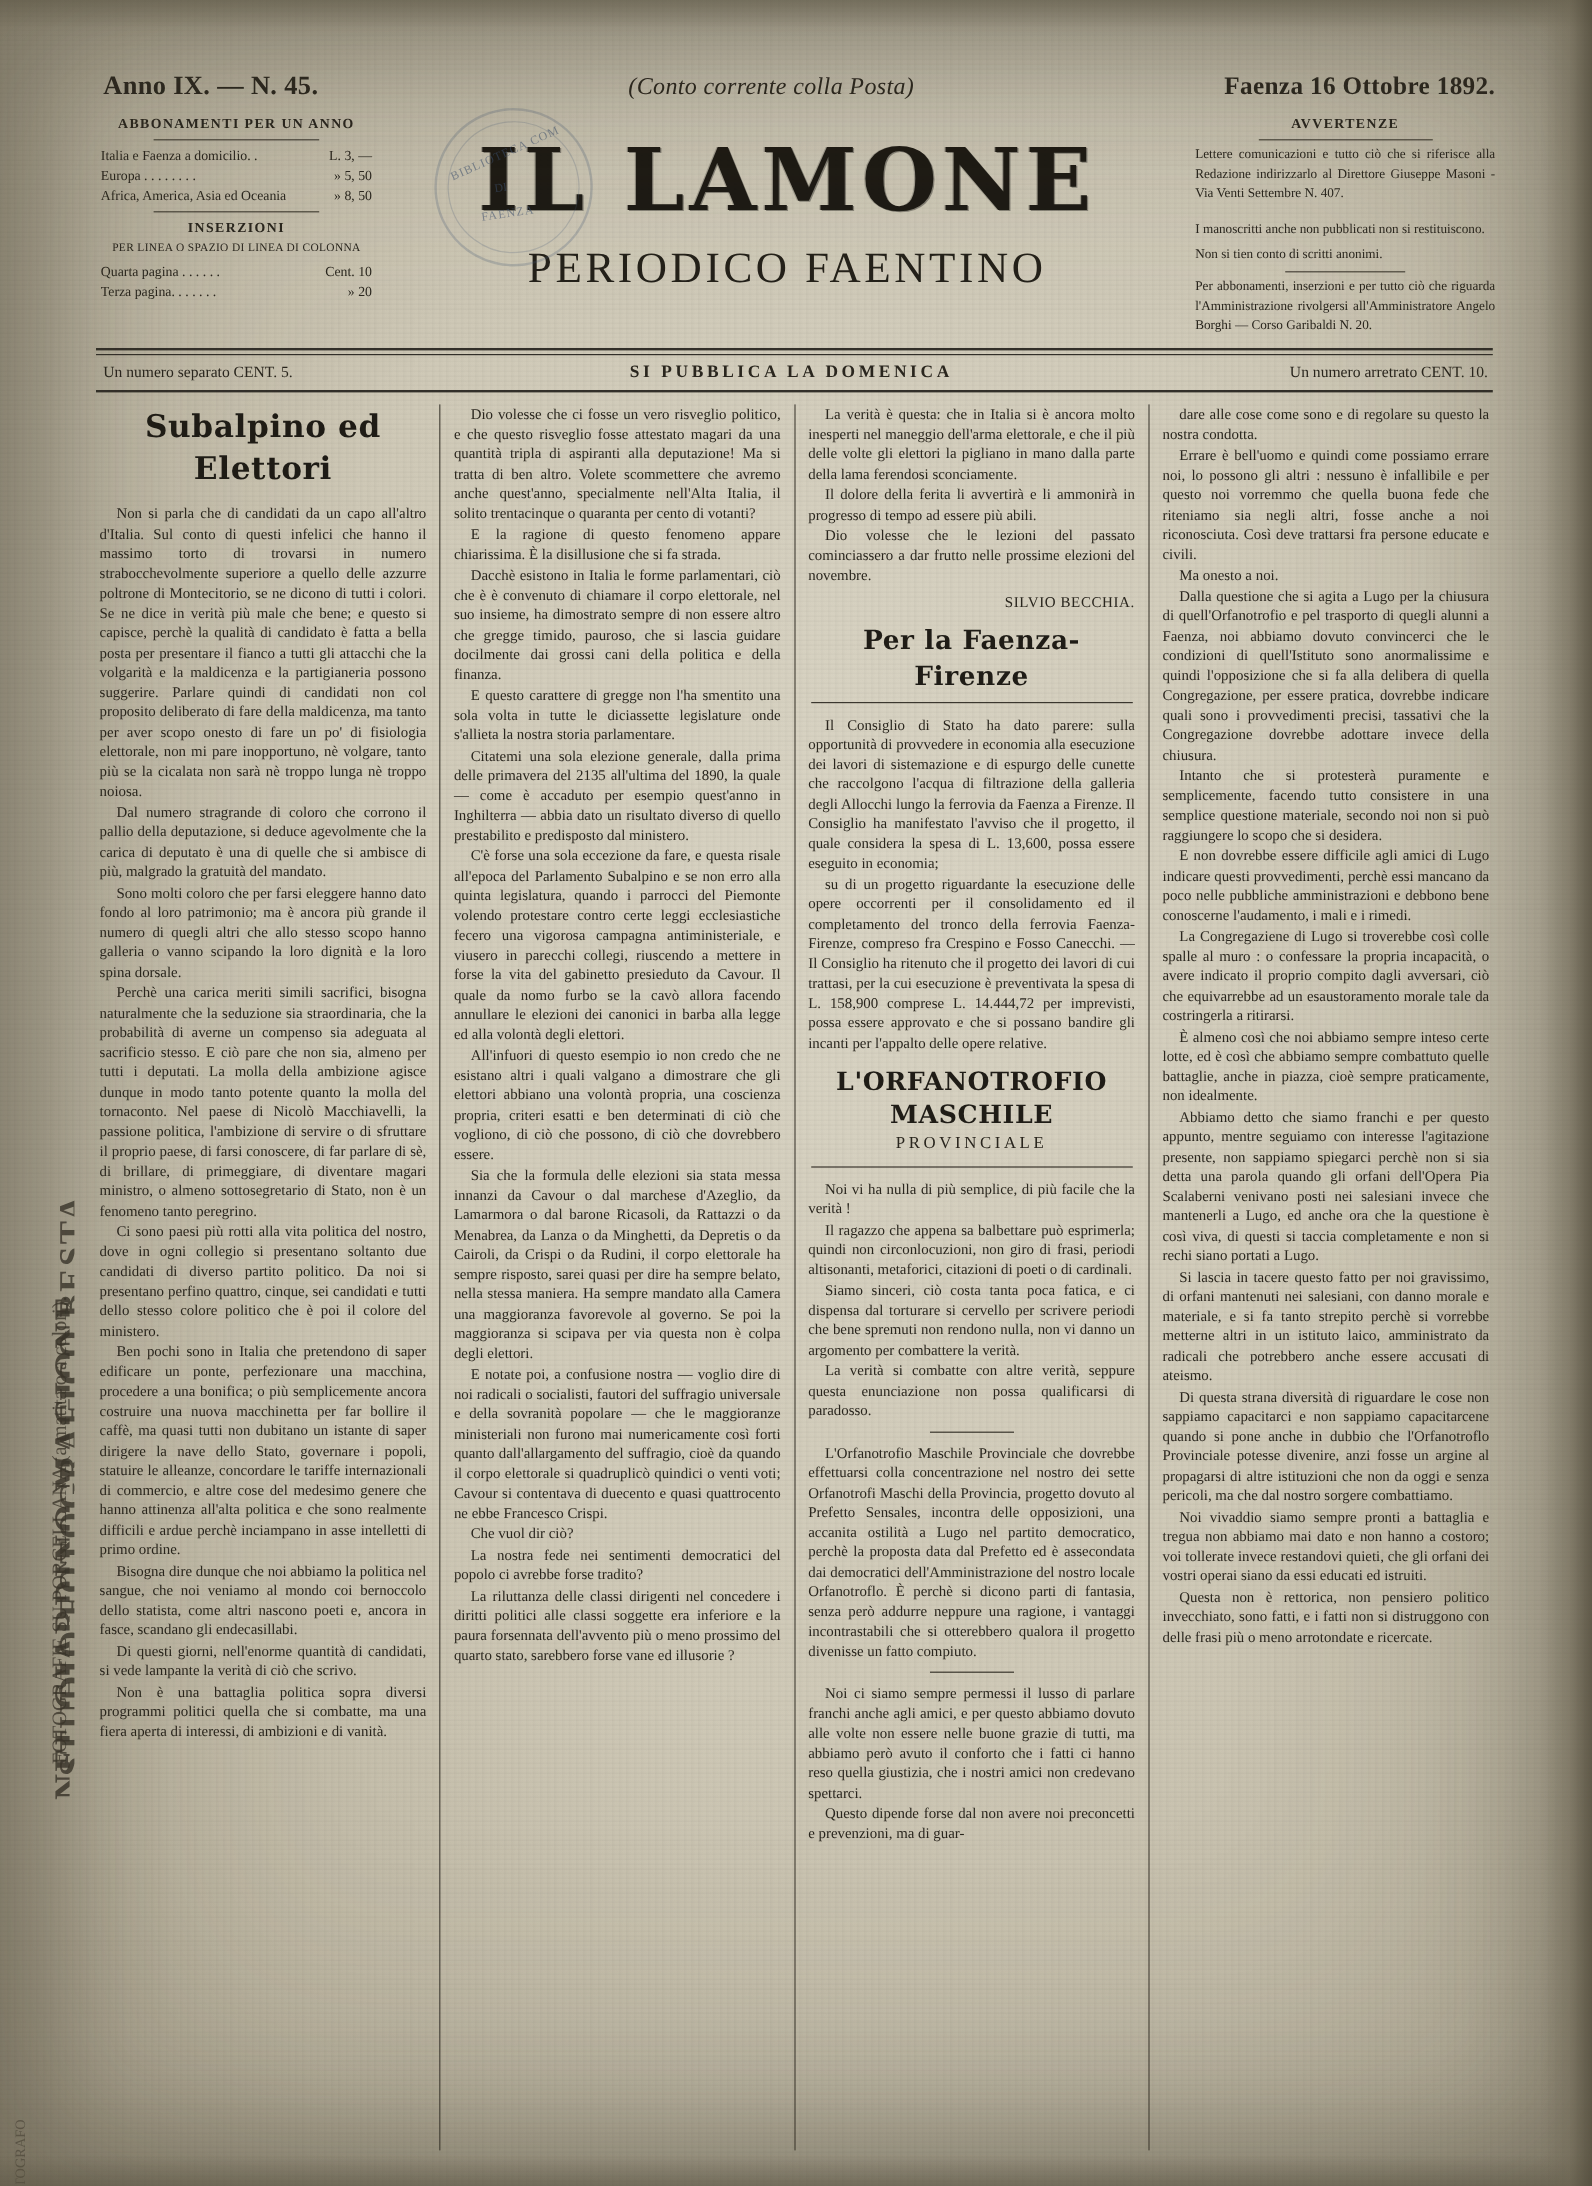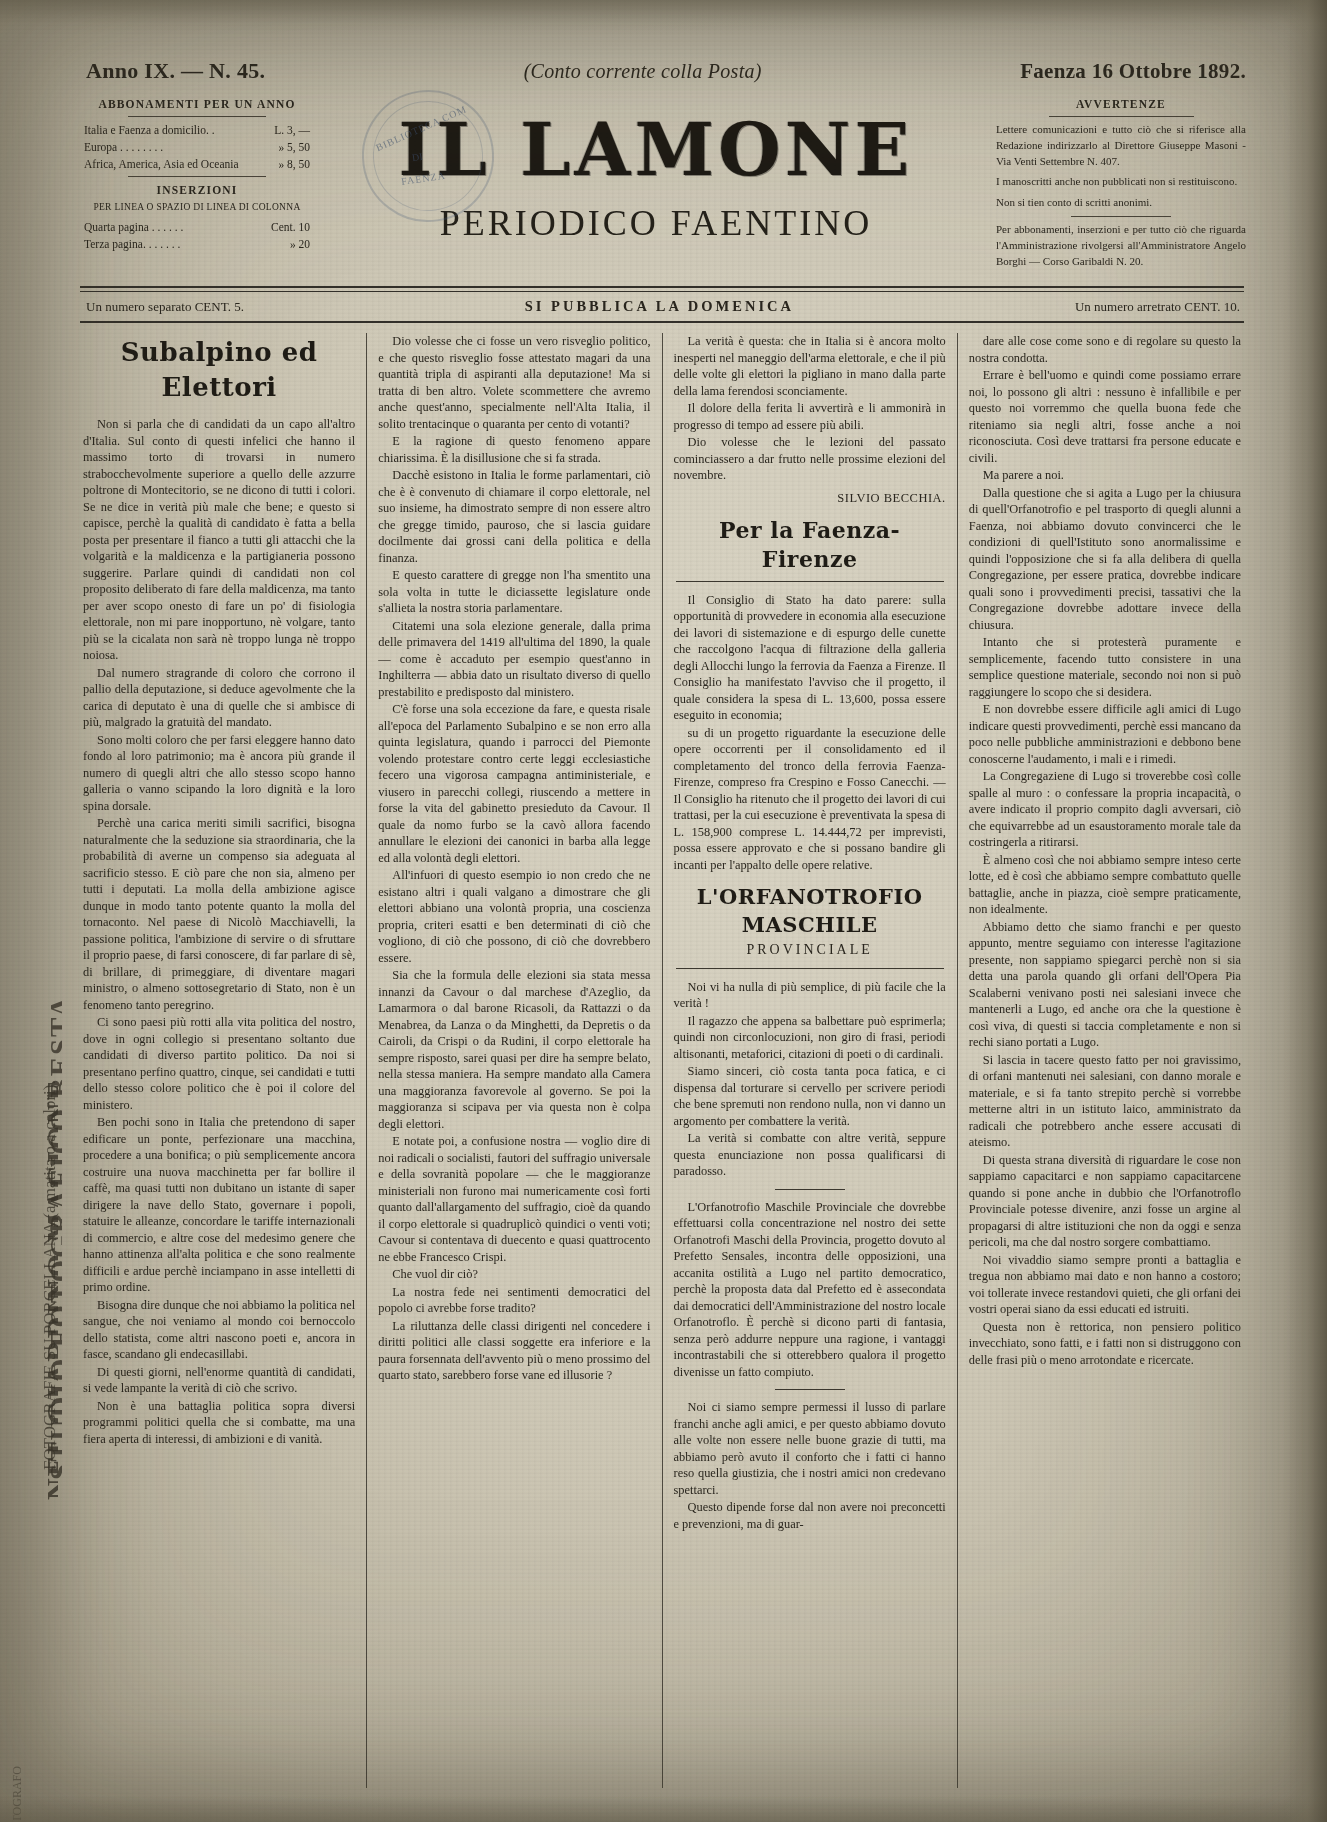--- a/index.html
+++ b/index.html
@@ -358,21 +358,21 @@
           <div class="s-t2">DI</div>
           <div class="s-t3">FAENZA</div>
         </div>
         <div class="title-word">IL LAMONE</div>
         <div class="subtitle-word">PERIODICO FAENTINO</div>
       </div>
 
       <div class="mast-col right">
         <div class="col-title" style="text-align:center">AVVERTENZE</div>
         <div class="rule-sm"></div>
-        <div style="text-align:justify;margin-bottom:5px">Lettere comunicazioni e tutto ciò che si riferisce alla Redazione indirizzarlo al Direttore Giuseppe Masoni - Via Venti Settembre N. 407.</div>
+        <div style="text-align:justify;margin-bottom:15px">Lettere comunicazioni e tutto ciò che si riferisce alla Redazione indirizzarlo al Direttore Giuseppe Masoni - Via Venti Settembre N. 407.</div>
         <div style="text-align:justify;margin-bottom:5px">I manoscritti anche non pubblicati non si restituiscono.</div>
         <div style="text-align:justify;margin-bottom:5px">Non si tien conto di scritti anonimi.</div>
         <div class="rule-sm" style="width:40%"></div>
         <div style="text-align:justify">Per abbonamenti, inserzioni e per tutto ciò che riguarda l'Amministrazione rivolgersi all'Amministratore Angelo Borghi — Corso Garibaldi N. 20.</div>
       </div>
     </div>
 
     <div class="mast-rule-1"></div>
     <div class="mast-rule-2"></div>
     <div class="mast-bottom">
@@ -395,21 +395,21 @@
         <p>Bisogna dire dunque che noi abbiamo la politica nel sangue, che noi veniamo al mondo coi bernoccolo dello statista, come altri nascono poeti e, ancora in fasce, scandano gli endecasillabi.</p>
         <p>Di questi giorni, nell'enorme quantità di candidati, si vede lampante la verità di ciò che scrivo.</p>
         <p>Non è una battaglia politica sopra diversi programmi politici quella che si combatte, ma una fiera aperta di interessi, di ambizioni e di vanità.</p>
       </div>
 
       <div class="col">
         <p>Dio volesse che ci fosse un vero risveglio politico, e che questo risveglio fosse attestato magari da una quantità tripla di aspiranti alla deputazione! Ma si tratta di ben altro. Volete scommettere che avremo anche quest'anno, specialmente nell'Alta Italia, il solito trentacinque o quaranta per cento di votanti?</p>
         <p>E la ragione di questo fenomeno appare chiarissima. È la disillusione che si fa strada.</p>
         <p>Dacchè esistono in Italia le forme parlamentari, ciò che è è convenuto di chiamare il corpo elettorale, nel suo insieme, ha dimostrato sempre di non essere altro che gregge timido, pauroso, che si lascia guidare docilmente dai grossi cani della politica e della finanza.</p>
         <p>E questo carattere di gregge non l'ha smentito una sola volta in tutte le diciassette legislature onde s'allieta la nostra storia parlamentare.</p>
-        <p>Citatemi una sola elezione generale, dalla prima delle primavera del 1419 all'ultima del 1890, la quale — come è accaduto per esempio quest'anno in Inghilterra — abbia dato un risultato diverso di quello prestabilito e predisposto dal ministero.</p>
+        <p>Citatemi una sola elezione generale, dalla prima delle primavera del 2135 all'ultima del 1890, la quale — come è accaduto per esempio quest'anno in Inghilterra — abbia dato un risultato diverso di quello prestabilito e predisposto dal ministero.</p>
         <p>C'è forse una sola eccezione da fare, e questa risale all'epoca del Parlamento Subalpino e se non erro alla quinta legislatura, quando i parrocci del Piemonte volendo protestare contro certe leggi ecclesiastiche fecero una vigorosa campagna antiministeriale, e viusero in parecchi collegi, riuscendo a mettere in forse la vita del gabinetto presieduto da Cavour. Il quale da nomo furbo se la cavò allora facendo annullare le elezioni dei canonici in barba alla legge ed alla volontà degli elettori.</p>
         <p>All'infuori di questo esempio io non credo che ne esistano altri i quali valgano a dimostrare che gli elettori abbiano una volontà propria, una coscienza propria, criteri esatti e ben determinati di ciò che vogliono, di ciò che possono, di ciò che dovrebbero essere.</p>
         <p>Sia che la formula delle elezioni sia stata messa innanzi da Cavour o dal marchese d'Azeglio, da Lamarmora o dal barone Ricasoli, da Rattazzi o da Menabrea, da Lanza o da Minghetti, da Depretis o da Cairoli, da Crispi o da Rudini, il corpo elettorale ha sempre risposto, sarei quasi per dire ha sempre belato, nella stessa maniera. Ha sempre mandato alla Camera una maggioranza favorevole al governo. Se poi la maggioranza si scipava per via questa non è colpa degli elettori.</p>
         <p>E notate poi, a confusione nostra — voglio dire di noi radicali o socialisti, fautori del suffragio universale e della sovranità popolare — che le maggioranze ministeriali non furono mai numericamente così forti quanto dall'allargamento del suffragio, cioè da quando il corpo elettorale si quadruplicò quindici o venti voti; Cavour si contentava di duecento e quasi quattrocento ne ebbe Francesco Crispi.</p>
         <p>Che vuol dir ciò?</p>
         <p>La nostra fede nei sentimenti democratici del popolo ci avrebbe forse tradito?</p>
         <p>La riluttanza delle classi dirigenti nel concedere i diritti politici alle classi soggette era inferiore e la paura forsennata dell'avvento più o meno prossimo del quarto stato, sarebbero forse vane ed illusorie ?</p>
       </div>
 
       <div class="col">
@@ -433,21 +433,21 @@
         <div class="hr-short"></div>
         <p>L'Orfanotrofio Maschile Provinciale che dovrebbe effettuarsi colla concentrazione nel nostro dei sette Orfanotrofi Maschi della Provincia, progetto dovuto al Prefetto Sensales, incontra delle opposizioni, una accanita ostilità a Lugo nel partito democratico, perchè la proposta data dal Prefetto ed è assecondata dai democratici dell'Amministrazione del nostro locale Orfanotroflo. È perchè si dicono parti di fantasia, senza però addurre neppure una ragione, i vantaggi incontrastabili che si otterebbero qualora il progetto divenisse un fatto compiuto.</p>
         <div class="hr-short"></div>
         <p>Noi ci siamo sempre permessi il lusso di parlare franchi anche agli amici, e per questo abbiamo dovuto alle volte non essere nelle buone grazie di tutti, ma abbiamo però avuto il conforto che i fatti ci hanno reso quella giustizia, che i nostri amici non credevano spettarci.</p>
         <p>Questo dipende forse dal non avere noi preconcetti e prevenzioni, ma di guar-</p>
       </div>
 
       <div class="col">
         <p>dare alle cose come sono e di regolare su questo la nostra condotta.</p>
         <p>Errare è bell'uomo e quindi come possiamo errare noi, lo possono gli altri : nessuno è infallibile e per questo noi vorremmo che quella buona fede che riteniamo sia negli altri, fosse anche a noi riconosciuta. Così deve trattarsi fra persone educate e civili.</p>
-        <p>Ma parere a noi.</p>
+        <p>Ma onesto a noi.</p>
         <p>Dalla questione che si agita a Lugo per la chiusura di quell'Orfanotrofio e pel trasporto di quegli alunni a Faenza, noi abbiamo dovuto convincerci che le condizioni di quell'Istituto sono anormalissime e quindi l'opposizione che si fa alla delibera di quella Congregazione, per essere pratica, dovrebbe indicare quali sono i provvedimenti precisi, tassativi che la Congregazione dovrebbe adottare invece della chiusura.</p>
         <p>Intanto che si protesterà puramente e semplicemente, facendo tutto consistere in una semplice questione materiale, secondo noi non si può raggiungere lo scopo che si desidera.</p>
         <p>E non dovrebbe essere difficile agli amici di Lugo indicare questi provvedimenti, perchè essi mancano da poco nelle pubbliche amministrazioni e debbono bene conoscerne l'audamento, i mali e i rimedi.</p>
         <p>La Congregaziene di Lugo si troverebbe così colle spalle al muro : o confessare la propria incapacità, o avere indicato il proprio compito dagli avversari, ciò che equivarrebbe ad un esaustoramento morale tale da costringerla a ritirarsi.</p>
         <p>È almeno così che noi abbiamo sempre inteso certe lotte, ed è così che abbiamo sempre combattuto quelle battaglie, anche in piazza, cioè sempre praticamente, non idealmente.</p>
         <p>Abbiamo detto che siamo franchi e per questo appunto, mentre seguiamo con interesse l'agitazione presente, non sappiamo spiegarci perchè non si sia detta una parola quando gli orfani dell'Opera Pia Scalaberni venivano posti nei salesiani invece che mantenerli a Lugo, ed anche ora che la questione è così viva, di questi si taccia completamente e non si rechi siano portati a Lugo.</p>
         <p>Si lascia in tacere questo fatto per noi gravissimo, di orfani mantenuti nei salesiani, con danno morale e materiale, e si fa tanto strepito perchè si vorrebbe metterne altri in un istituto laico, amministrato da radicali che potrebbero anche essere accusati di ateismo.</p>
         <p>Di questa strana diversità di riguardare le cose non sappiamo capacitarci e non sappiamo capacitarcene quando si pone anche in dubbio che l'Orfanotroflo Provinciale potesse divenire, anzi fosse un argine al propagarsi di altre istituzioni che non da oggi e senza pericoli, ma che dal nostro sorgere combattiamo.</p>
         <p>Noi vivaddio siamo sempre pronti a battaglia e tregua non abbiamo mai dato e non hanno a costoro; voi tollerate invece restandovi quieti, che gli orfani dei vostri operai siano da essi educati ed istruiti.</p>
         <p>Questa non è rettorica, non pensiero politico invecchiato, sono fatti, e i fatti non si distruggono con delle frasi più o meno arrotondate e ricercate.</p>

